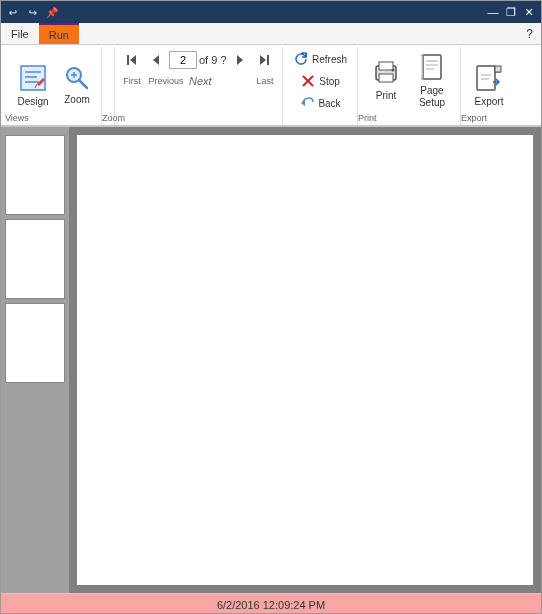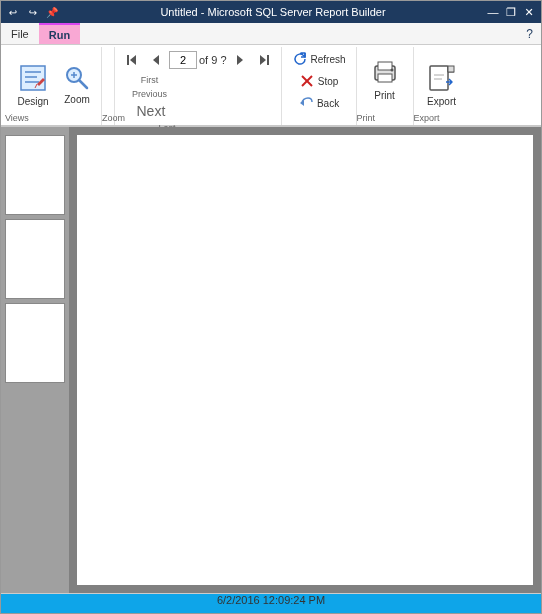--- a/index.html
+++ b/index.html
@@ -70,24 +70,24 @@
     }
     .menu-tab {
       padding: 4px 10px;
       cursor: pointer;
       font-size: 11px;
       display: flex;
       align-items: center;
       color: #333;
     }
     .menu-tab.active {
-      background: #f9a8d4;
-      border-top: 2px solid #d946ef;
+      background: #f97316;
+      border-top: 2px solid #701a75;
       color: #1e3a5f;
-      font-weight: 700;
+      font-weight: 400;
     }
     .help-icon {
       margin-left: auto;
       padding: 2px 8px;
       cursor: pointer;
       font-size: 12px;
       color: #1e3a5f;
       display: flex;
       align-items: center;
     }
@@ -296,45 +296,45 @@
     }
 
     .page-content {
       flex: 1;
       background: white;
       margin: 8px;
     }
 
     
     .status-bar {
-      background: #0ea5e9;
+      background: #fca5a5;
       height: 22px;
       border-top: 1px solid #ccc;
       display: flex;
+      align-items: center;
       justify-content: center;
       font-size: 11px;
       color: #333;
     }
 
     
     .svg-icon {
       width: 100%;
       height: 100%;
     }
   </style>
 </head>
 <body>
 
 <div class="title-bar">
   <div class="title-bar-left">
     <div class="title-qs-btn">↩</div>
     <div class="title-qs-btn">↪</div>
     <div class="title-qs-btn">📌</div>
   </div>
-  <div class="title-bar-title">Untitled - Microsoft SQL Server Report Builder</div>
   <div class="title-bar-controls">
     <button class="title-bar-btn">—</button>
     <button class="title-bar-btn">❐</button>
     <button class="title-bar-btn">✕</button>
   </div>
 </div>
 
 <div class="menu-bar">
   <div class="menu-tab">File</div>
   <div class="menu-tab active">Run</div>
@@ -400,24 +400,24 @@
             <polygon points="4,2 10,7 4,12" fill="#555"></polygon>
           </svg>
         </div>
         <div class="nav-btn" title="Last">
           <svg width="14" height="14" viewBox="0 0 14 14" fill="none">
             <polygon points="3,2 9,7 3,12" fill="#555"></polygon>
             <rect x="10" y="2" width="2" height="10" fill="#555"></rect>
           </svg>
         </div>
       </div>
-      <div class="nav-row" style="gap:4px; margin-top:2px;flex-direction:column;">
+      <div class="nav-row" style="gap:4px; margin-top:2px;">
         <span style="font-size:9px; color:#666; width:22px; text-align:center;">First</span>
         <span style="font-size:9px; color:#666; width:38px; text-align:center;">Previous</span>
-        <span style="font-size:14px; color:#666; width:26px; text-align:center;">Next</span>
+        <span style="font-size:11px; color:#666; width:26px; font-style:italic;">Next</span>
         <span style="font-size:9px; color:#666; width:22px; text-align:center;margin-left:35px;">Last</span>
       </div>
     </div>
   </div>
 
   <div class="ribbon-group" style="min-width:60px;">
     <div class="ribbon-group-content" style="flex-direction:column; gap:2px; padding-bottom:31px; justify-content:center;">
       <div class="ribbon-btn-small">
         <div class="icon">
           <svg width="16" height="16" viewBox="0 0 16 16" fill="none">
@@ -453,20 +453,33 @@
       <div class="ribbon-btn-large">
         <div class="icon">
           <svg class="svg-icon" viewBox="0 0 32 32" fill="none">
             <rect x="6" y="10" width="20" height="14" rx="2" fill="#e0e0e0" stroke="#555" stroke-width="1.5"></rect>
             <rect x="9" y="18" width="14" height="8" fill="white" stroke="#555" stroke-width="1"></rect>
             <rect x="9" y="6" width="14" height="8" fill="white" stroke="#555" stroke-width="1"></rect>
             <circle cx="23" cy="14" r="1.5" fill="#555"></circle>
           </svg>
         </div>
         <span>Print</span>
+      </div>
+      <div class="ribbon-btn-large">
+        <div class="icon">
+          <svg class="svg-icon" viewBox="0 0 32 32" fill="none">
+            <rect x="7" y="4" width="18" height="24" rx="1" fill="white" stroke="#555" stroke-width="1.5"></rect>
+            <line x1="10" y1="10" x2="22" y2="10" stroke="#aaa" stroke-width="1"></line>
+            <line x1="10" y1="14" x2="22" y2="14" stroke="#aaa" stroke-width="1"></line>
+            <line x1="10" y1="18" x2="18" y2="18" stroke="#aaa" stroke-width="1"></line>
+            <path d="M5 4 L7 4 L7 28 L5 28" stroke="#888" stroke-width="1" fill="#ddd"></path>
+          </svg>
+        </div>
+        <span style="text-align:center; line-height:1.2;">Page
+Setup</span>
       </div>
     </div>
     <div class="ribbon-group-label">Print</div>
   </div>
 
   <div class="ribbon-group">
     <div class="ribbon-group-content">
       <div class="export-btn-large">
         <div class="icon">
           <svg class="svg-icon" viewBox="0 0 32 32" fill="none">

